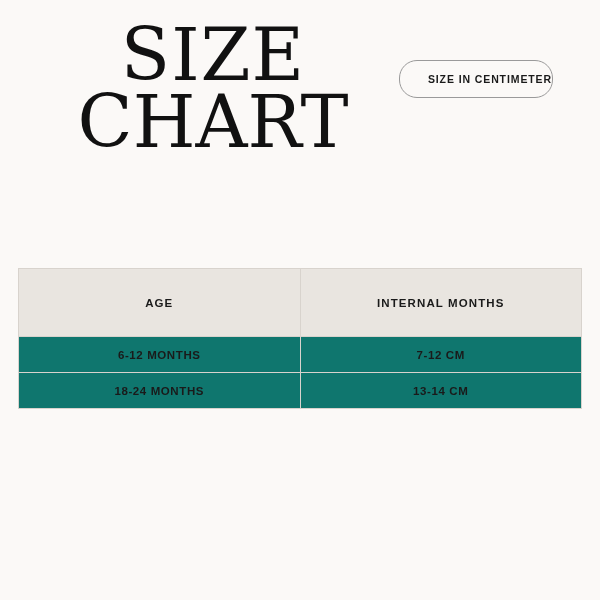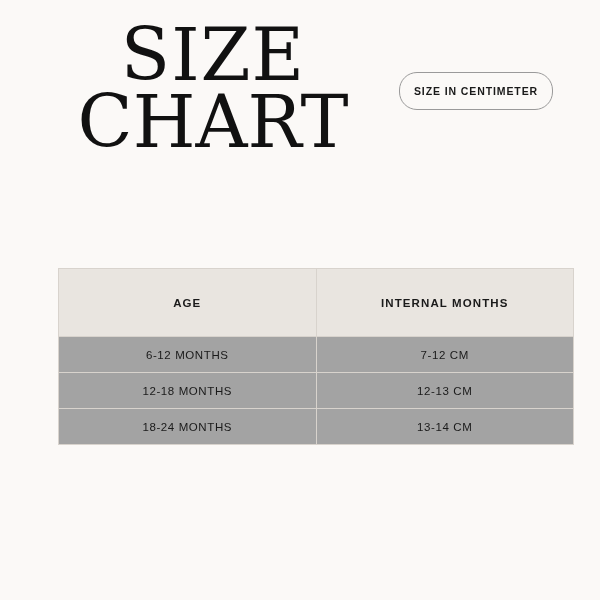--- a/index.html
+++ b/index.html
@@ -41,69 +41,68 @@
     color: #111111;
     text-align: center;
     white-space: nowrap;
   }
   .title-line.second {
     letter-spacing: 0px;
   }
 
   .badge {
     position: absolute;
-    top: 72px;
+    top: 60px;
     left: 399px;
     width: 152px;
     height: 36px;
     border: 1px solid #9a9a9a;
     border-radius: 18px;
     background: #fbf9f7;
     display: flex;
     align-items: center;
-    justify-content: center;
+    justify-content: flex-end;
   }
   .badge-label {
     font-size: 10.5px;
     font-weight: 700;
     letter-spacing: 0.9px;
     color: #1a1a1a;
   }
 
   
   .table-wrap {
     position: absolute;
     top: 268px;
     left: 18px;
-    width: 516px;
-    margin-left: 40px;
+    width: 564px;
   }
   table.size-table {
     width: 100%;
     border-collapse: collapse;
     table-layout: fixed;
   }
   table.size-table th,
   table.size-table td {
     border: 1px solid #d8d3cd;
     text-align: center;
     color: #1a1a1a;
   }
   table.size-table thead th {
     background: #e9e5e0;
     height: 65px;
     font-size: 11.5px;
     font-weight: 700;
     letter-spacing: 1.1px;
   }
   table.size-table tbody td {
-    background: #a3a3a3;
+    background: #0f766e;
     height: 33px;
     font-size: 11.5px;
-    font-weight: 400;
+    font-weight: 700;
     letter-spacing: 0.6px;
   }
   col.c1 { width: 50%; }
   col.c2 { width: 50%; }
 </style>
 </head>
 <body>
 
 <div class="page">
 
@@ -128,24 +127,20 @@
           <th>AGE</th>
           <th>INTERNAL MONTHS</th>
         </tr>
       </thead>
       <tbody>
         <tr>
           <td>6-12 MONTHS</td>
           <td>7-12 CM</td>
         </tr>
         <tr>
-          <td>12-18 MONTHS</td>
-          <td>12-13 CM</td>
-        </tr>
-        <tr>
           <td>18-24 MONTHS</td>
           <td>13-14 CM</td>
         </tr>
       </tbody>
     </table>
   </div>
 
 </div>
 
 </body></html>

